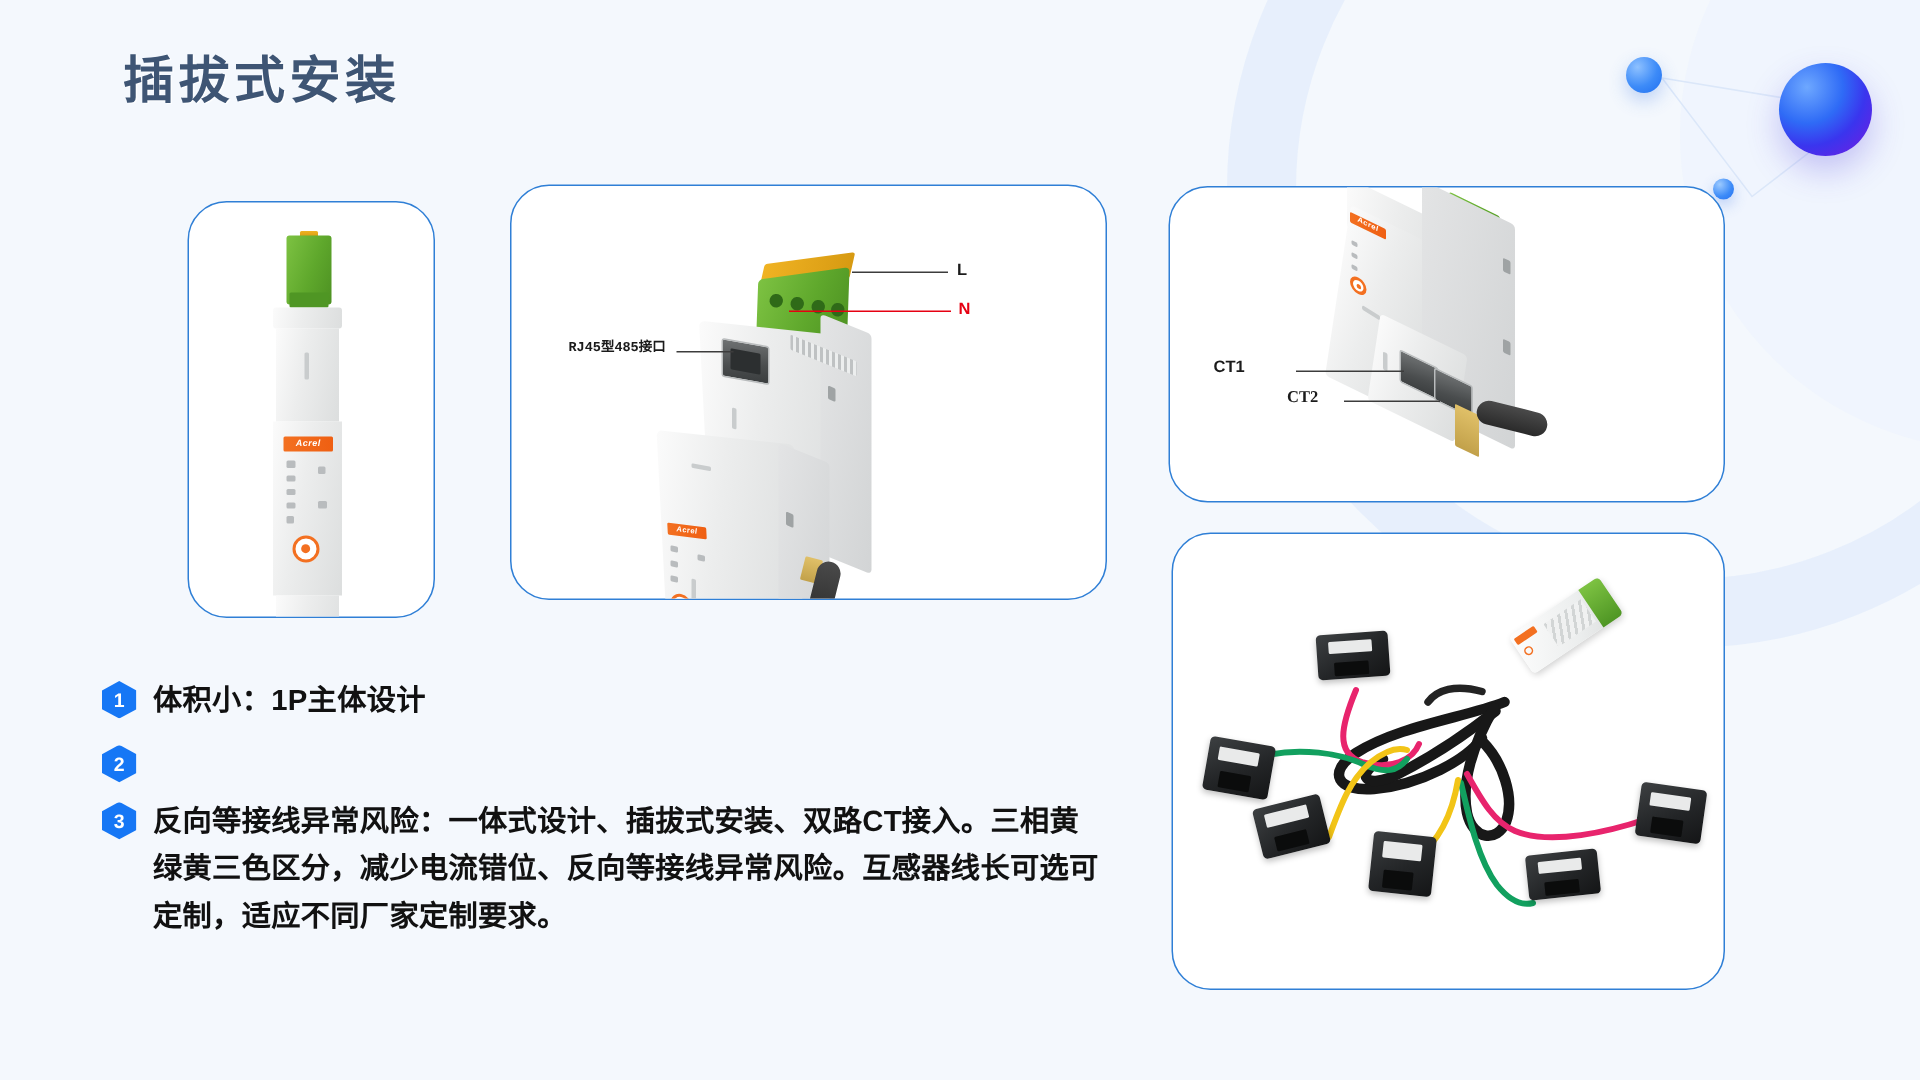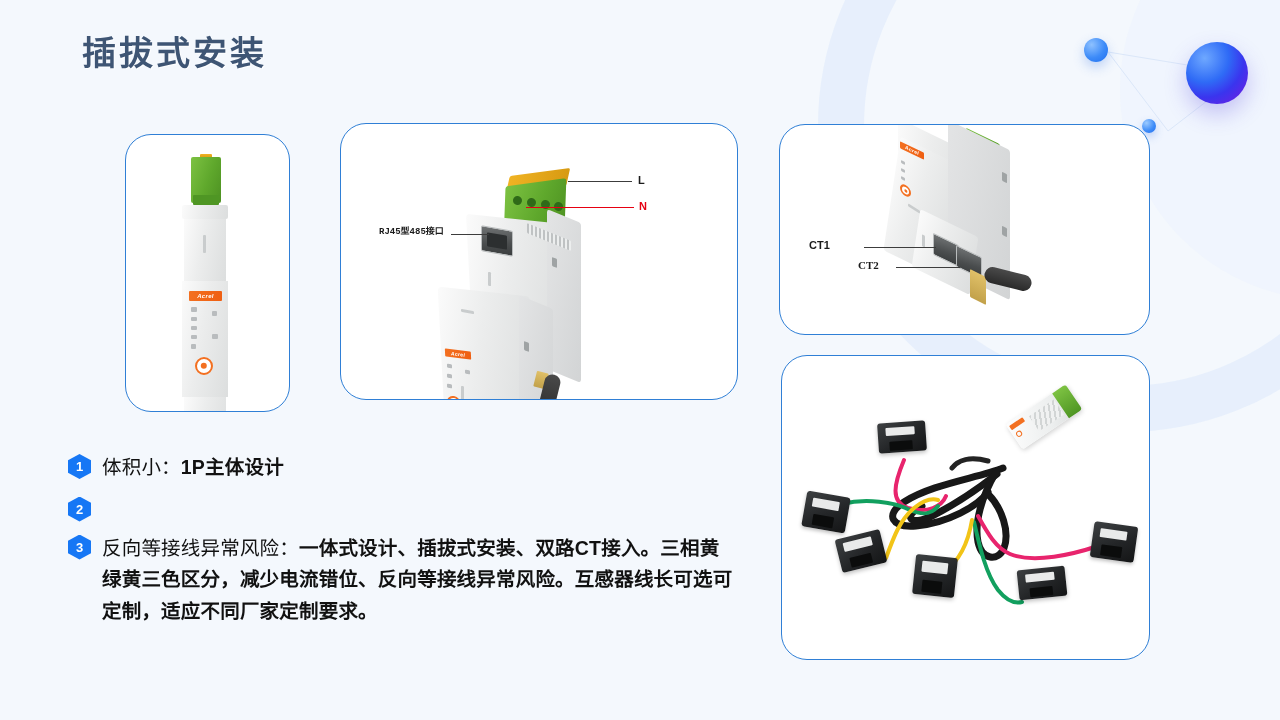--- a/index.html
+++ b/index.html
@@ -221,21 +221,21 @@
     line-height: 1;
   }
   .feature-text {
     font-size: 19.5px;
     line-height: 1.62;
     color: #111111;
     font-weight: bold;
     letter-spacing: .2px;
   }
   .feature-text .lead {
-    font-weight: normal;
+    font-weight: bold;
   }
   .feature-text .rest {
     font-weight: bold;
   }
 
   
   .ct-block {
     position: absolute;
     background: linear-gradient(150deg, #3d4042 0%, #232527 55%, #141516 100%);
     border-radius: 3px;

